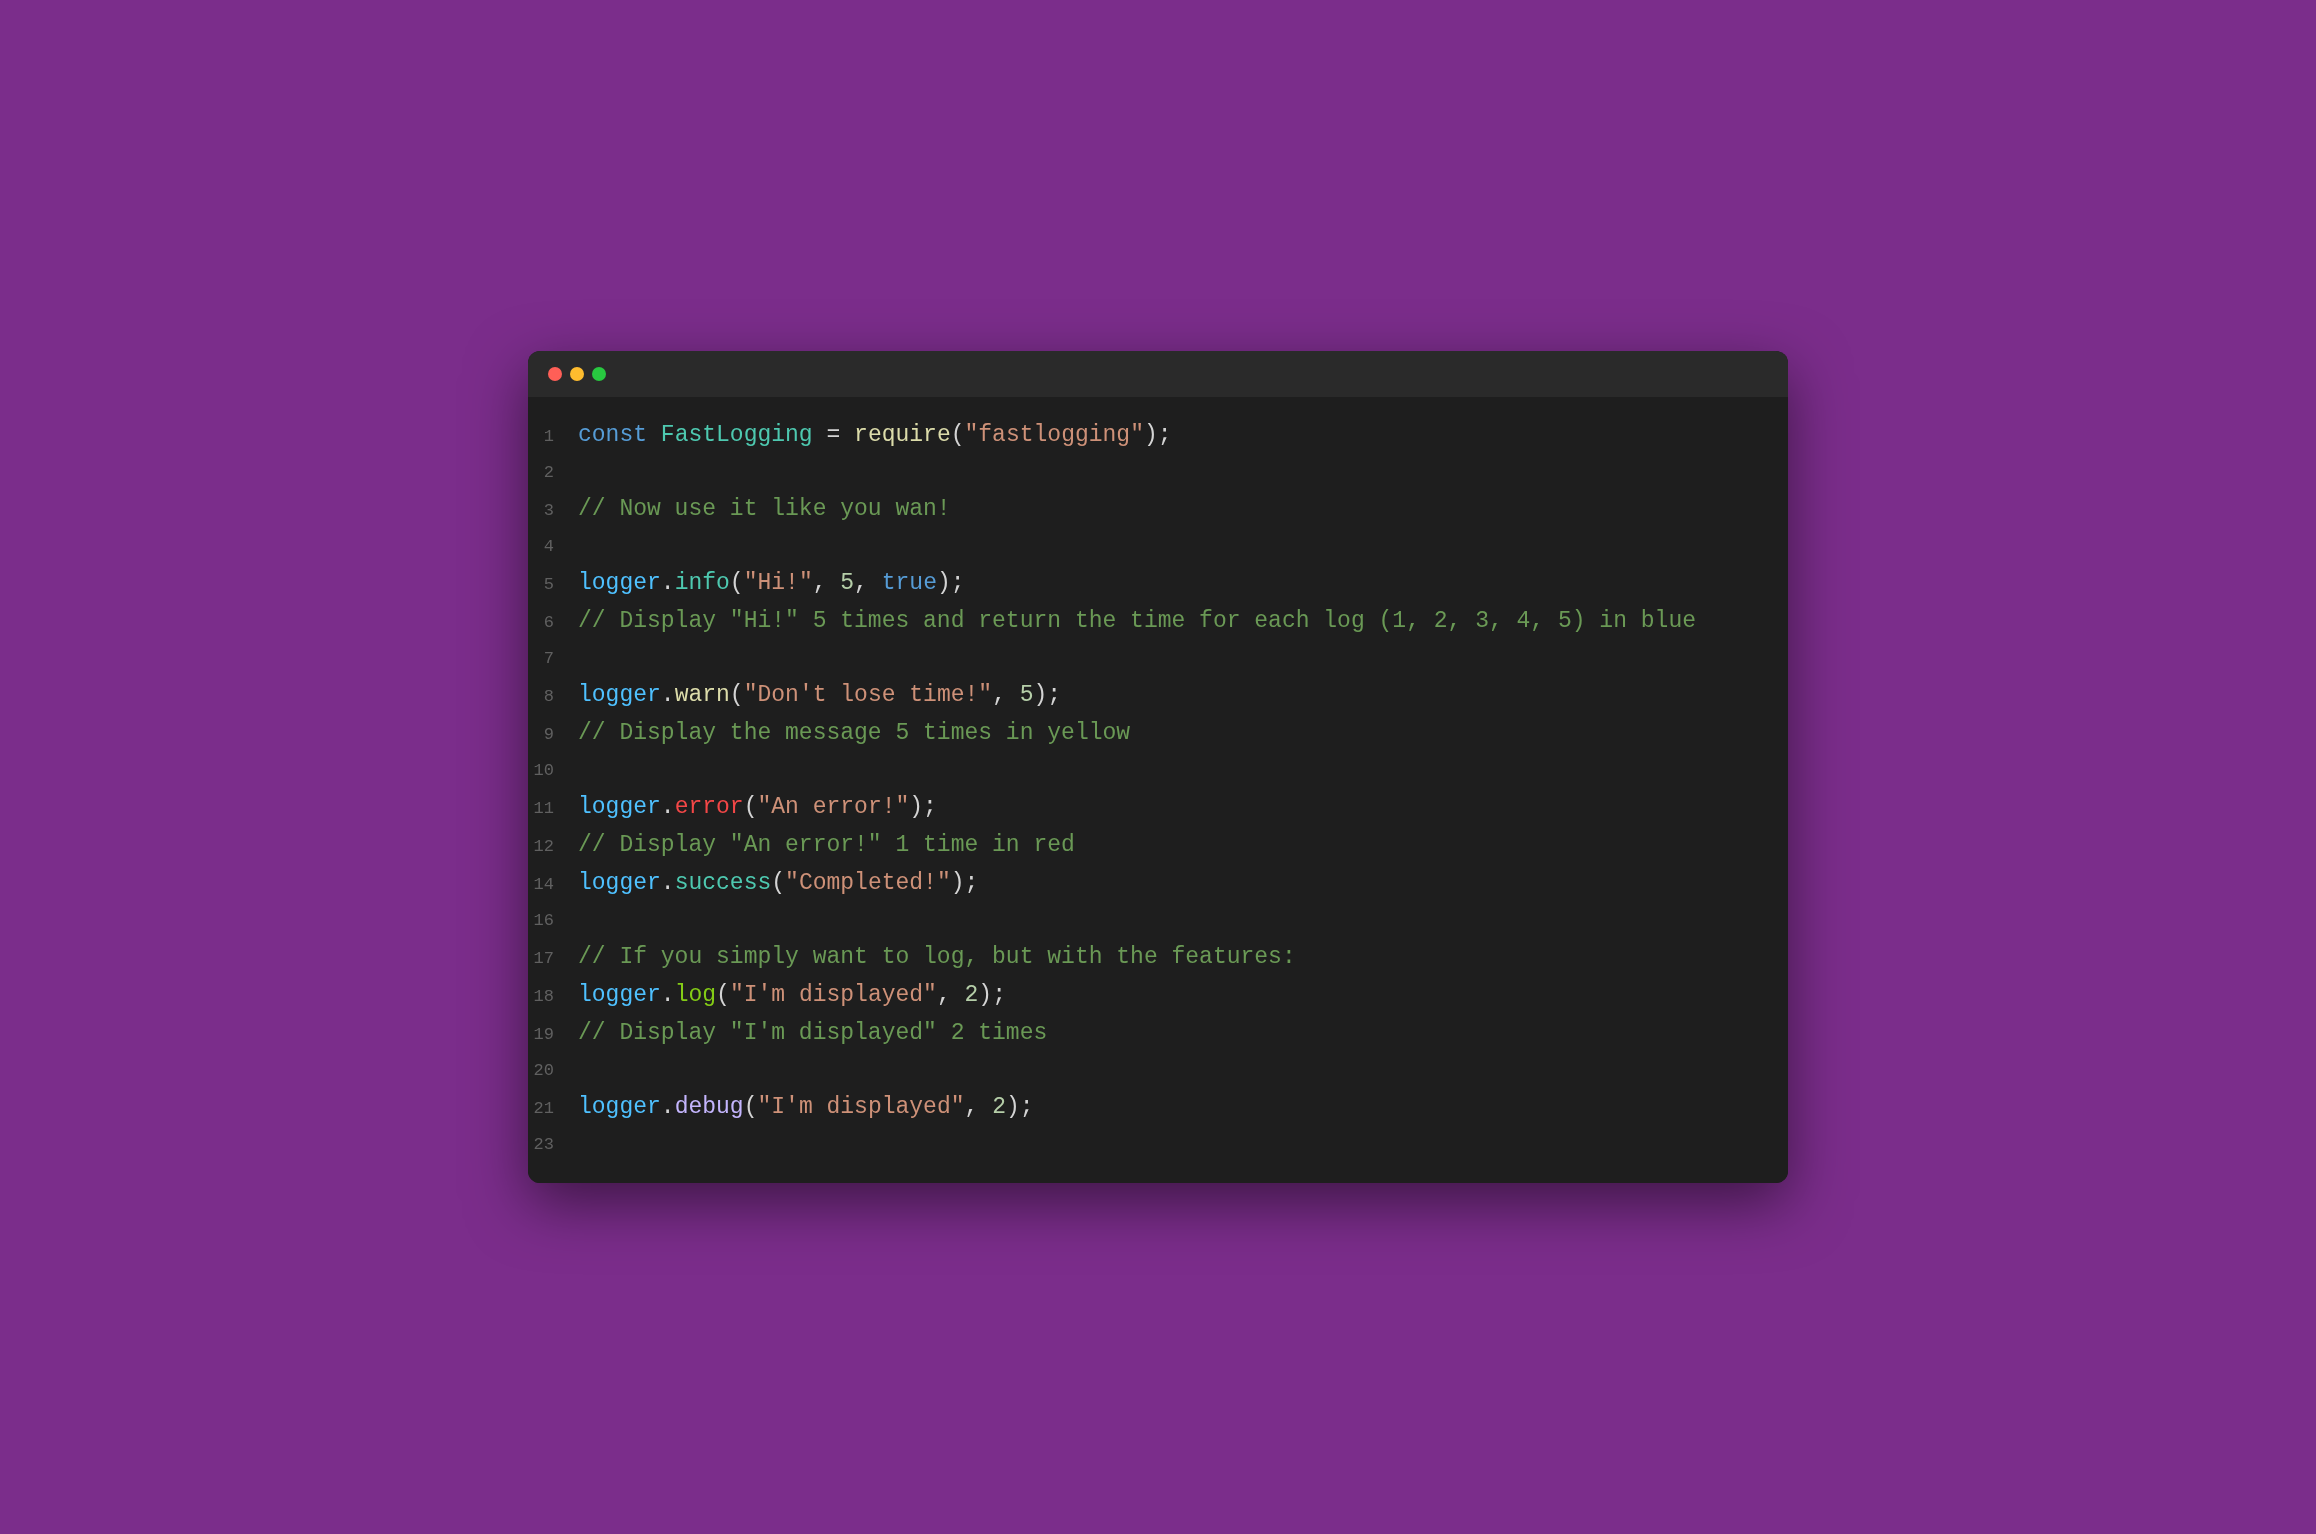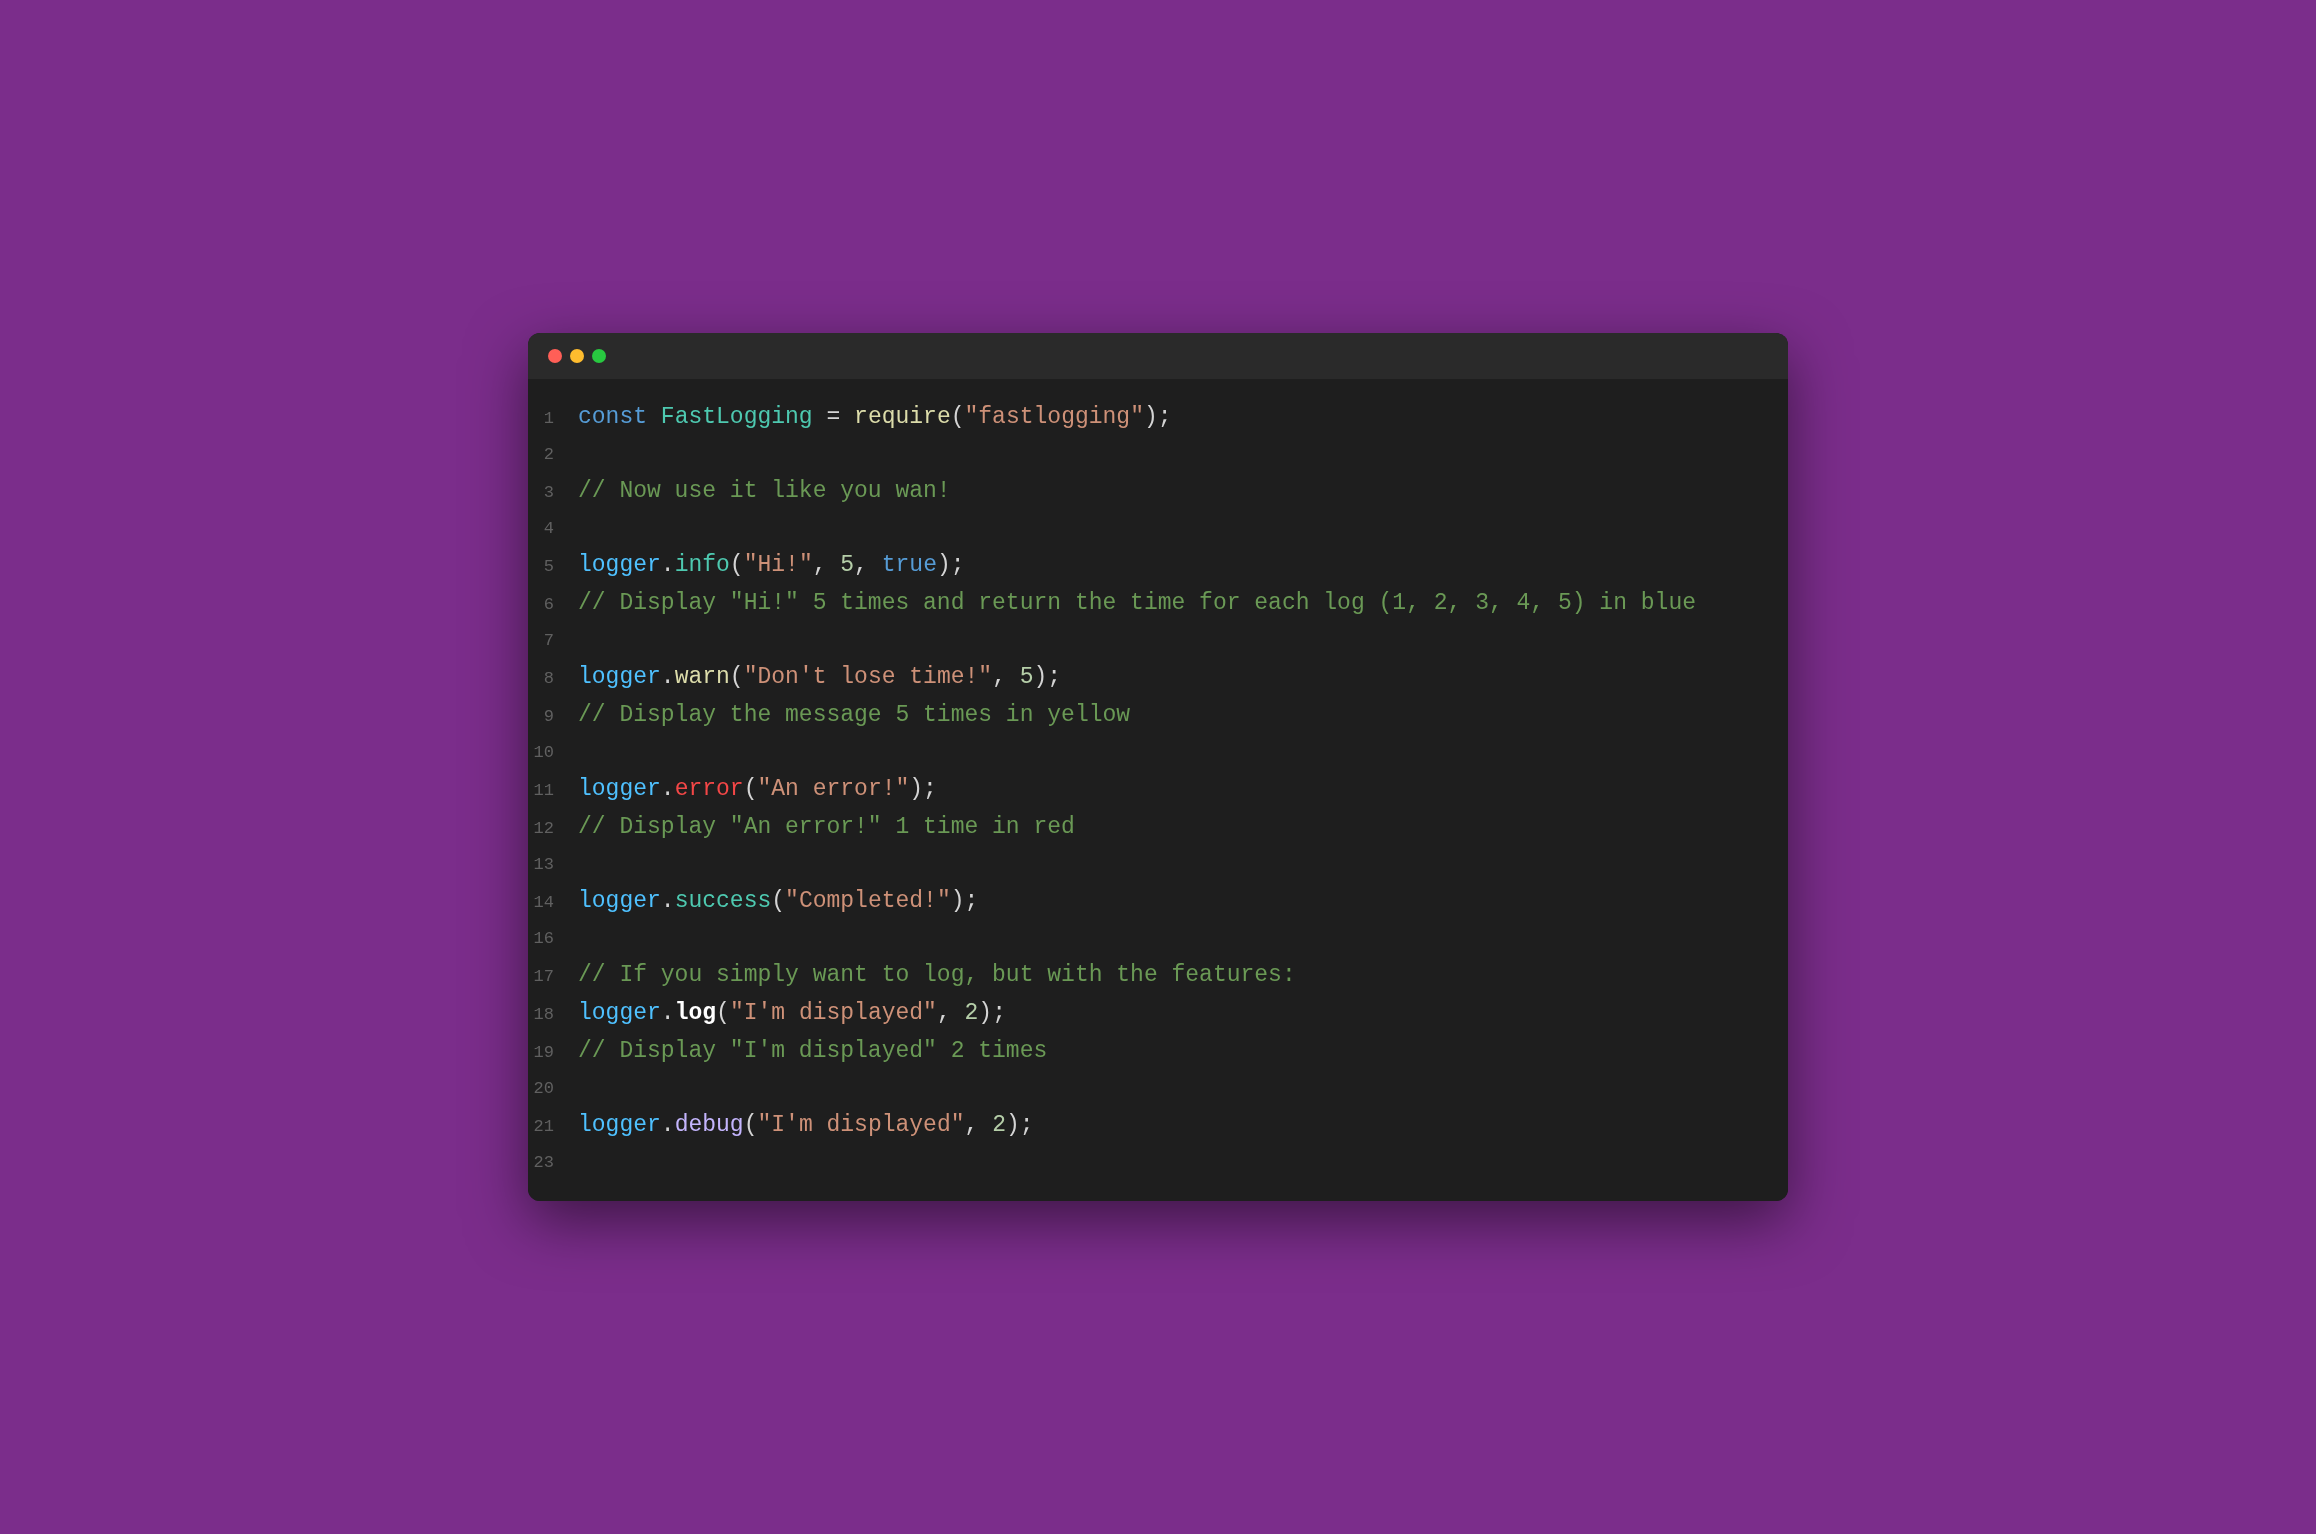--- a/index.html
+++ b/index.html
@@ -80,21 +80,21 @@
     .id-blue { color: #4ec9b0; }  
     .op { color: #d4d4d4; }       
     .fn { color: #dcdcaa; }       
     .str { color: #ce9178; }      
     .bool { color: #569cd6; }     
     .comment { color: #6a9955; }  
     .method-info { color: #4ec9b0; }  
     .method-warn { color: #dcdcaa; }  
     .method-error { color: #f44747; } 
     .method-success { color: #4ec9b0; } 
-    .method-log { color: #ffffff; font-weight: bold; }  
+    .method-log { color: #84cc16; }  
     .method-debug { color: #c4b5fd; } 
     .logger-id { color: #4fc1ff; }   
     .num { color: #b5cea8; }         
     .punc { color: #d4d4d4; }        
   </style>
 </head>
 <body>
 
 <div class="window">
   <div class="titlebar">
@@ -145,24 +145,20 @@
       </div>
       <div class="line">
         <span class="line-num">11</span>
         <span class="line-code"><span class="logger-id">logger</span><span class="punc">.</span><span class="method-error">error</span><span class="punc">(</span><span class="str">"An error!"</span><span class="punc">);</span></span>
       </div>
       <div class="line">
         <span class="line-num">12</span>
         <span class="line-code"><span class="comment">// Display "An error!" 1 time in red</span></span>
       </div>
       <div class="line">
-        <span class="line-num">13</span>
-        <span class="line-code"></span>
-      </div>
-      <div class="line">
         <span class="line-num">14</span>
         <span class="line-code"><span class="logger-id">logger</span><span class="punc">.</span><span class="method-success">success</span><span class="punc">(</span><span class="str">"Completed!"</span><span class="punc">);</span></span>
       </div>
       <div class="line">
         <span class="line-num">16</span>
         <span class="line-code"></span>
       </div>
       <div class="line">
         <span class="line-num">17</span>
         <span class="line-code"><span class="comment">// If you simply want to log, but with the features:</span></span>

